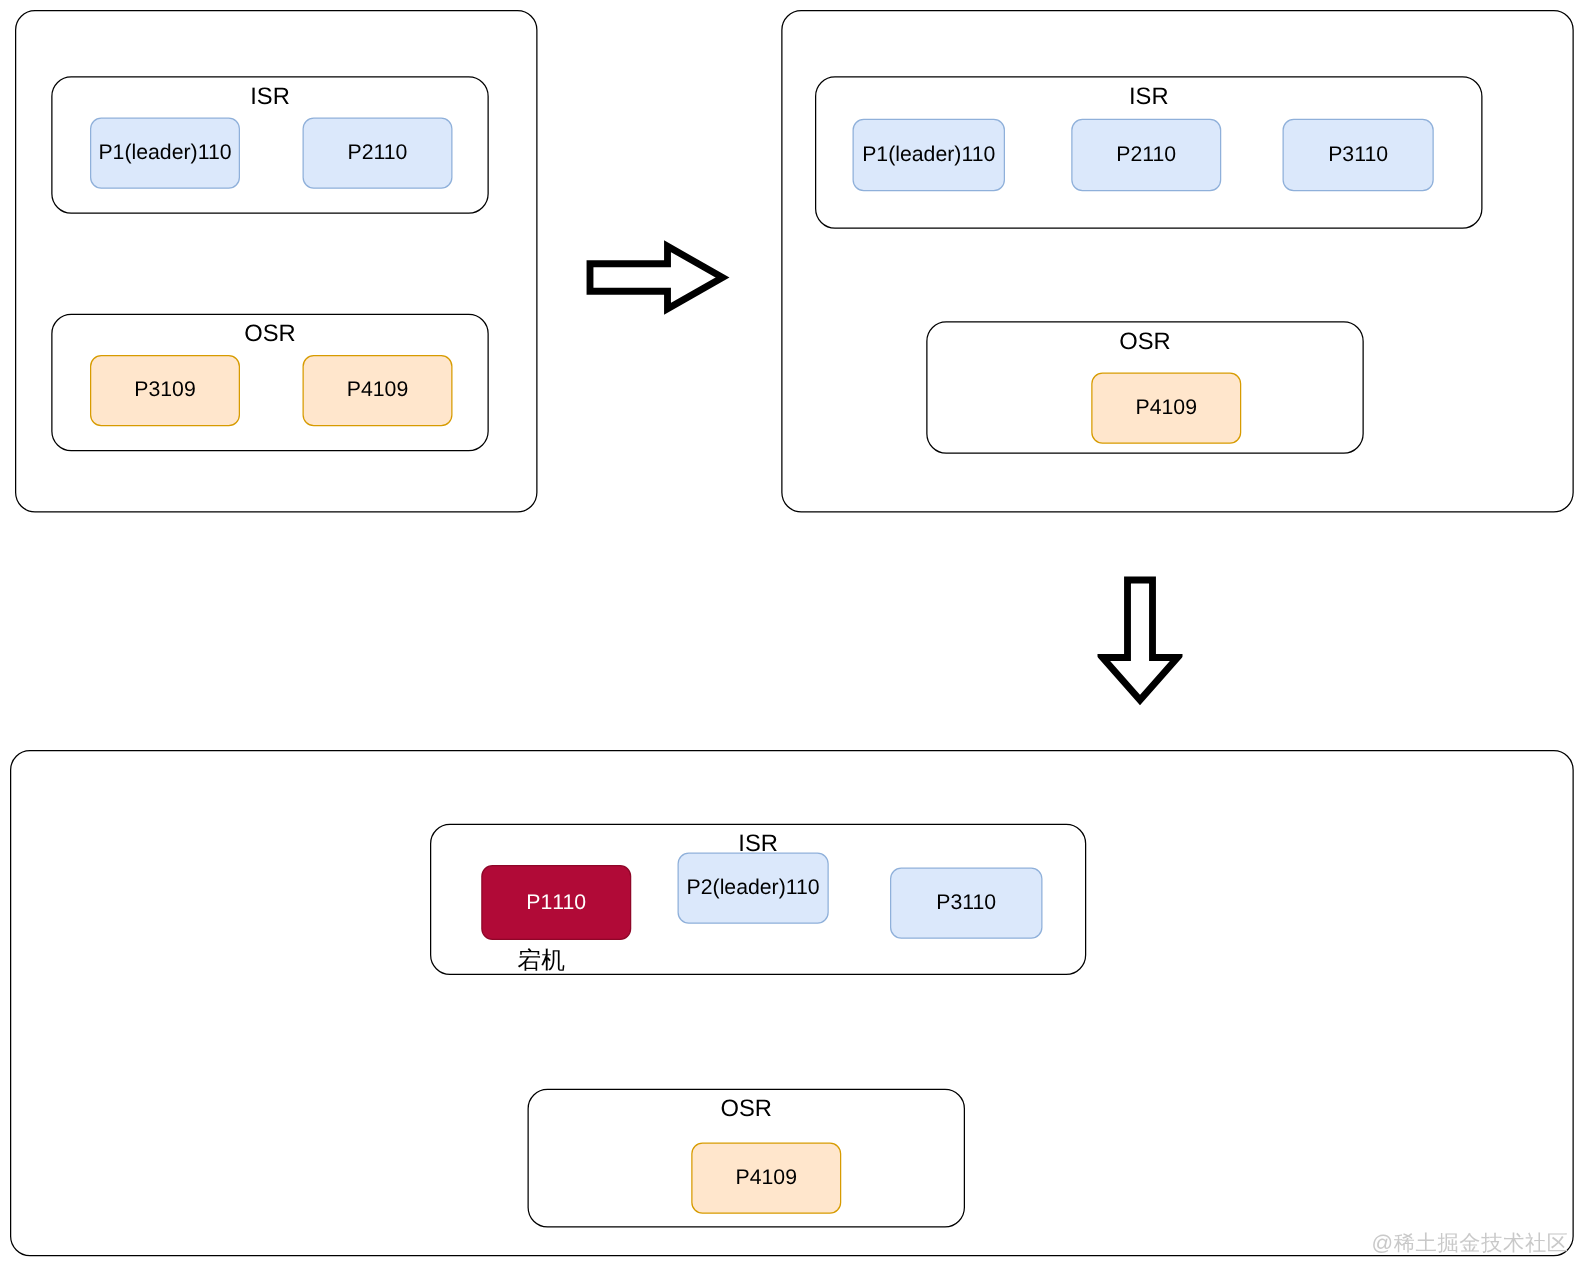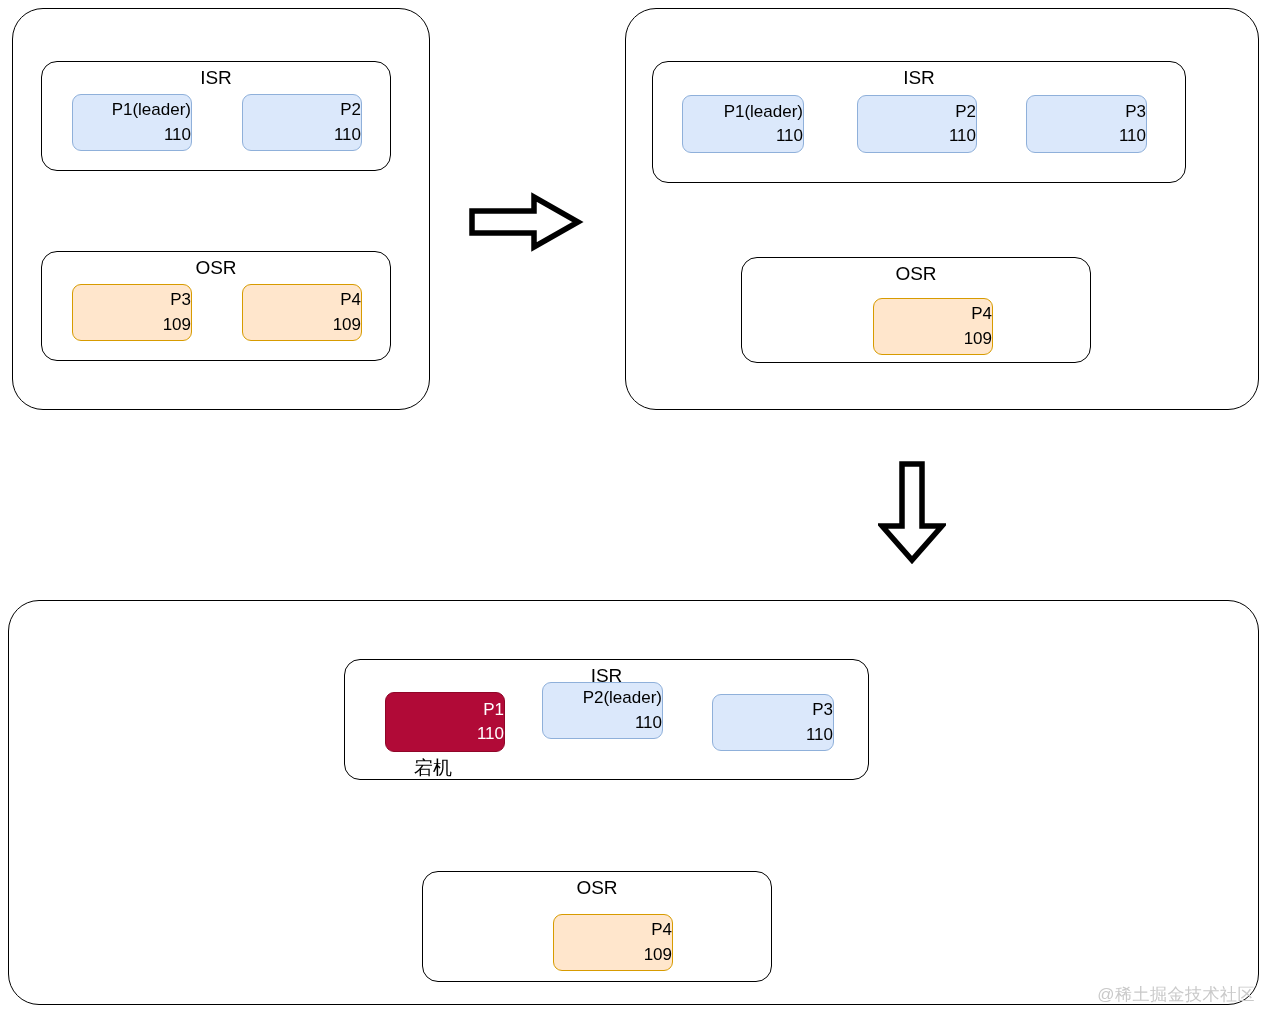--- a/index.html
+++ b/index.html
@@ -12,21 +12,21 @@
     position: relative;
     width: 1261px;
     height: 1011px;
     background: #ffffff;
     overflow: hidden;
   }
   .panel {
     position: absolute;
     background: #ffffff;
     border: 1.6px solid #000000;
-    border-radius: 31px;
+    border-radius: 16px;
     box-sizing: border-box;
   }
   .group {
     position: absolute;
     background: #ffffff;
     border: 1.3px solid #000000;
     border-radius: 16px;
     box-sizing: border-box;
   }
   .group-label {
@@ -36,22 +36,21 @@
     width: 100%;
     text-align: center;
     font-size: 19px;
     color: #000000;
   }
   .node {
     position: absolute;
     box-sizing: border-box;
     border-radius: 9px;
     display: flex;
-    flex-direction: column;
-    align-items: flex-end;
+    align-items: center;
     justify-content: center;
     font-size: 17px;
     line-height: 1.42;
     color: #000000;
     text-align: center;
   }
   .node.blue   { background: #dbe8fb; border: 1.3px solid #8fb0da; }
   .node.orange { background: #ffe6cc; border: 1.5px solid #d79b00; }
   .node.red    { background: #b10a37; border: 1.5px solid #8f0628; color: #ffffff; margin-left: 12px; }
   .node-note {

